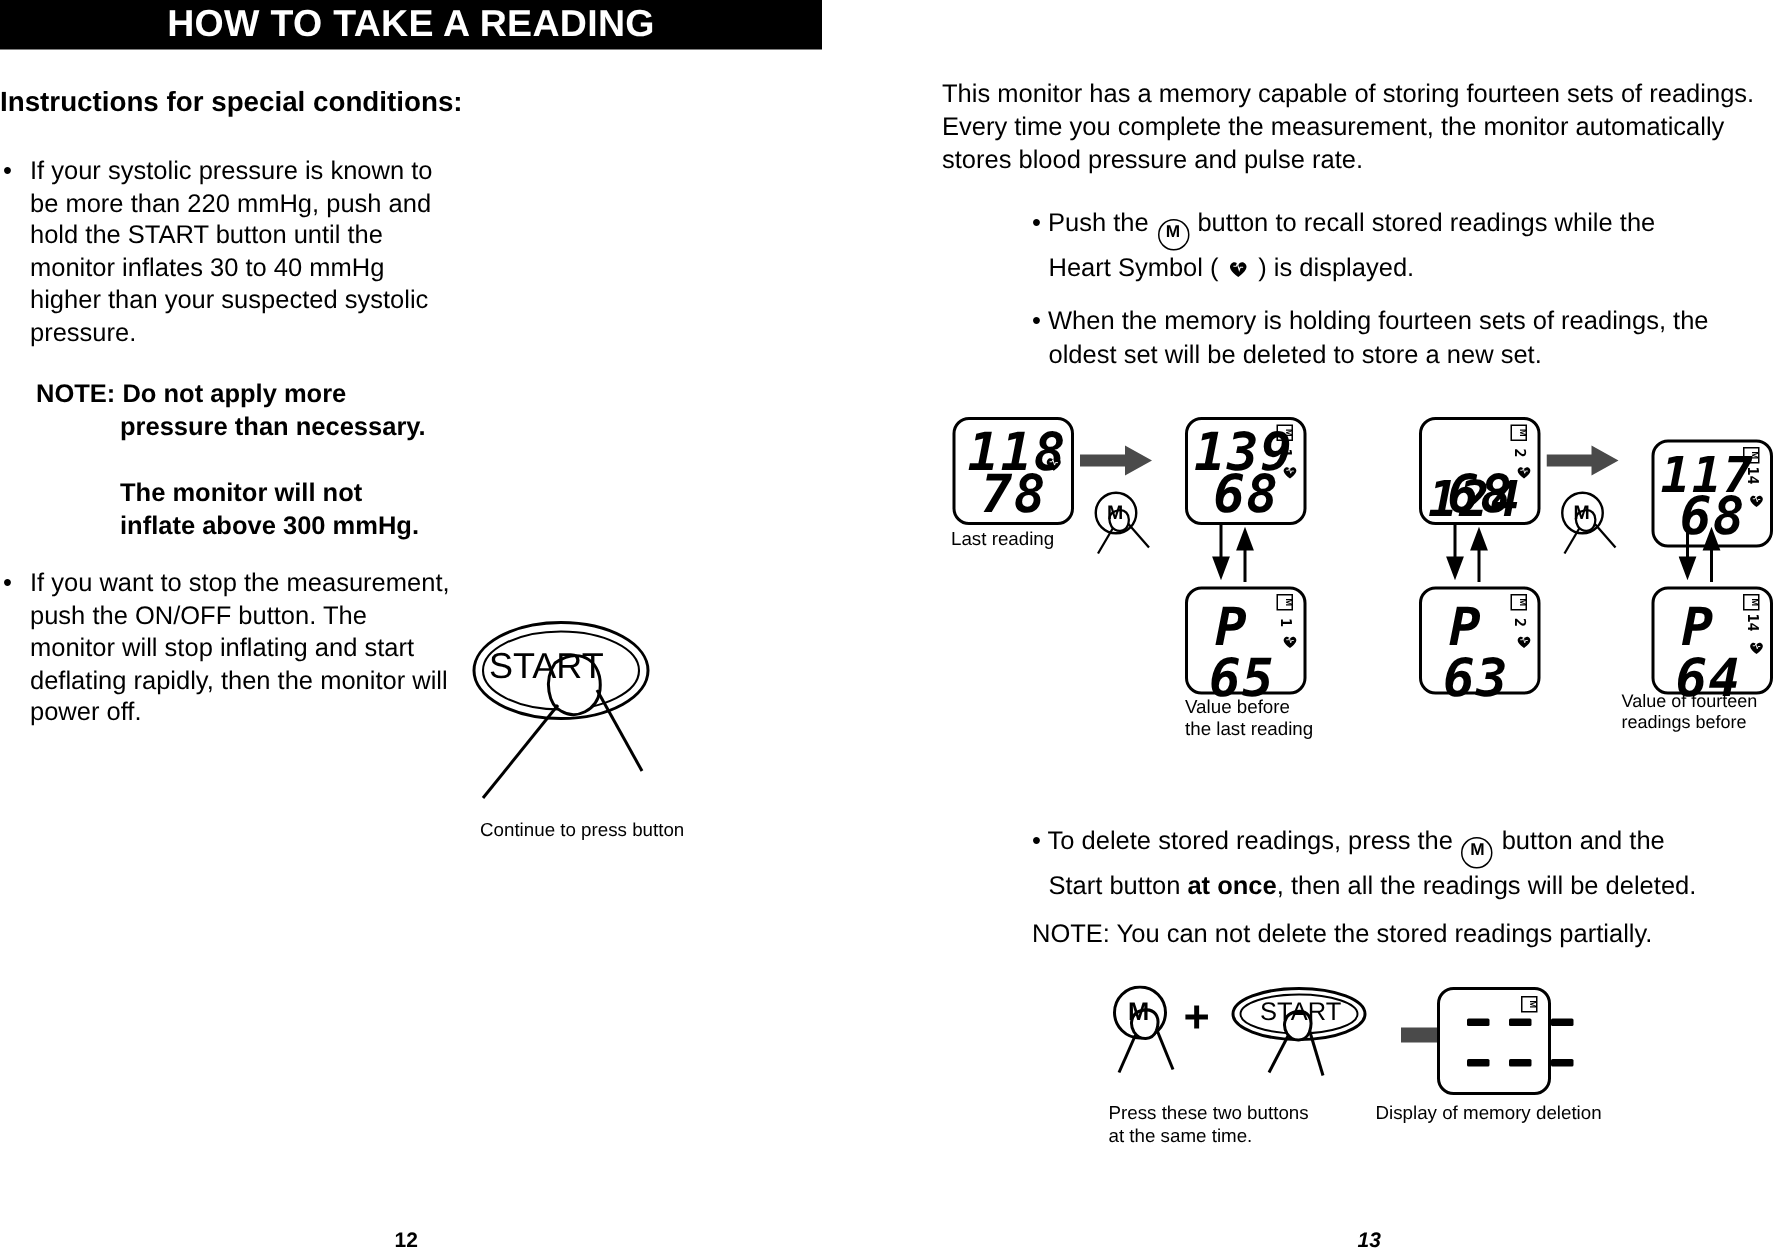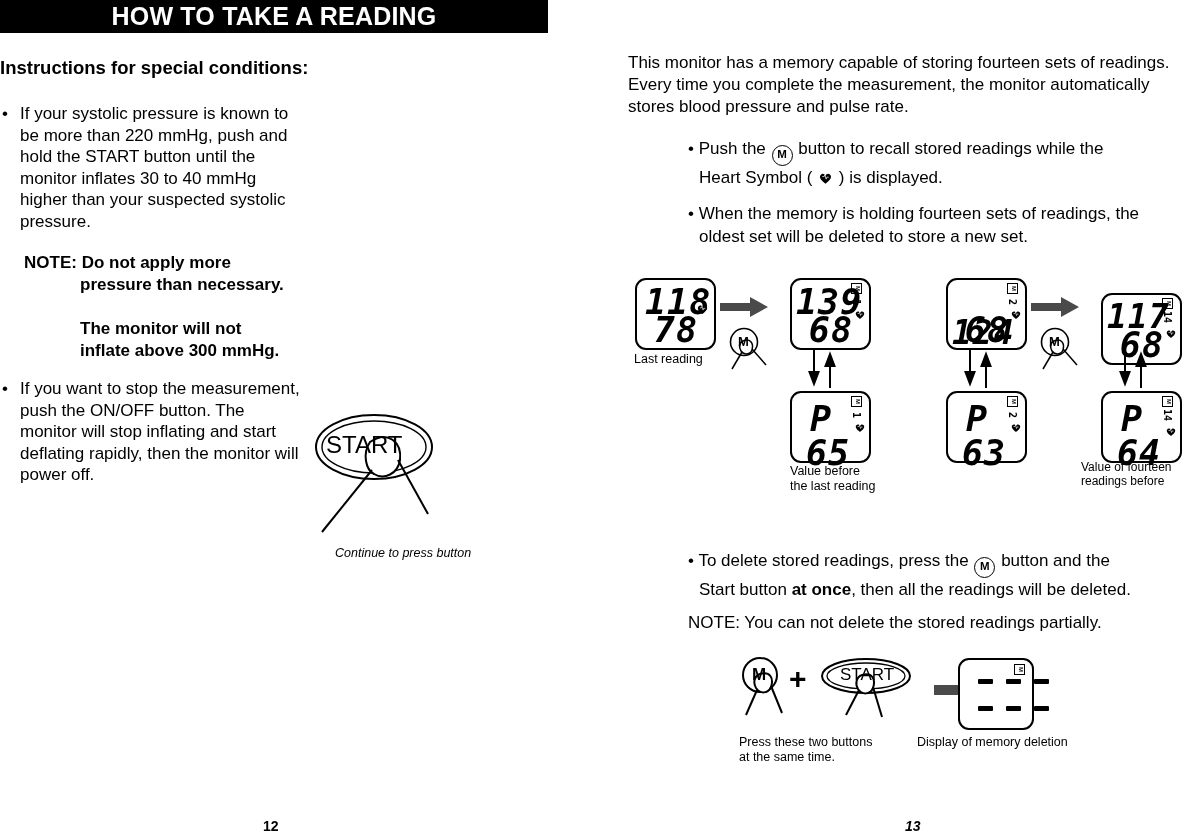--- a/index.html
+++ b/index.html
@@ -135,21 +135,21 @@
       <svg width="180" height="150" viewBox="0 0 180 150">
         <ellipse cx="62" cy="45" rx="58" ry="32" fill="none" stroke="#000" stroke-width="2"></ellipse>
         <ellipse cx="62" cy="45" rx="52" ry="26" fill="none" stroke="#000" stroke-width="1.4"></ellipse>
 
         <path d="M58 40 C76 28 90 40 88 58 C86 72 72 78 62 72 C54 68 50 52 58 40 Z" fill="#fff" stroke="#000" stroke-width="2"></path>
         <path d="M60 68 L10 130" fill="none" stroke="#000" stroke-width="2"></path>
         <path d="M86 58 L116 112" fill="none" stroke="#000" stroke-width="2"></path>
       </svg>
       <div style="position:absolute;left:14px;top:29px;font-size:24px;letter-spacing:0px;">START</div>
     </div>
-    <div class="cap" style="left:335px;top:546px;font-style:italic;">Continue to press button</div>
+    <div class="cap" style="left:320px;top:546px;">Continue to press button</div>
 
     <div class="pgnum" style="left:263px;top:818px;">12</div>
   </div>
 
   <div class="col-right">
 
     <div class="rp" style="left:0px;top:52px;width:557px;">This monitor has a memory capable of storing fourteen sets of readings. Every time you complete the measurement, the monitor automatically stores blood pressure and pulse rate.</div>
 
     <div class="rbul" style="left:60px;top:137px;width:490px;">
       <span class="ln">

